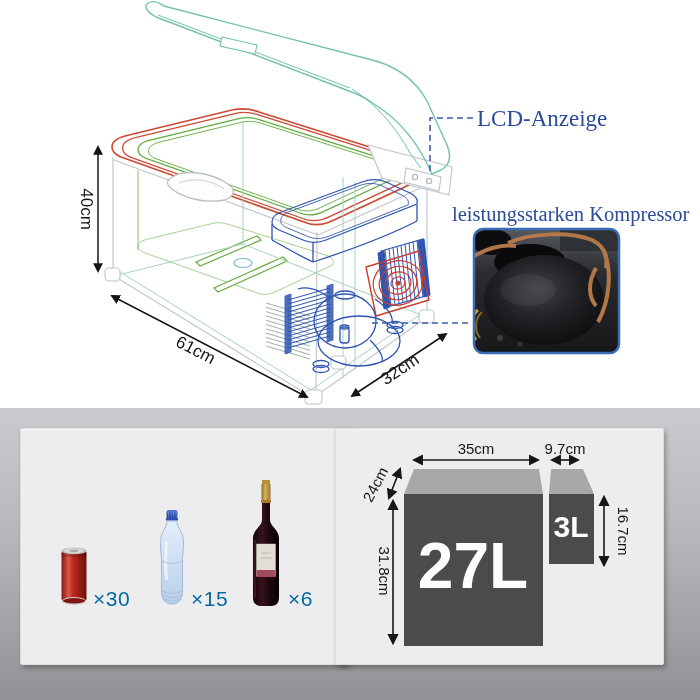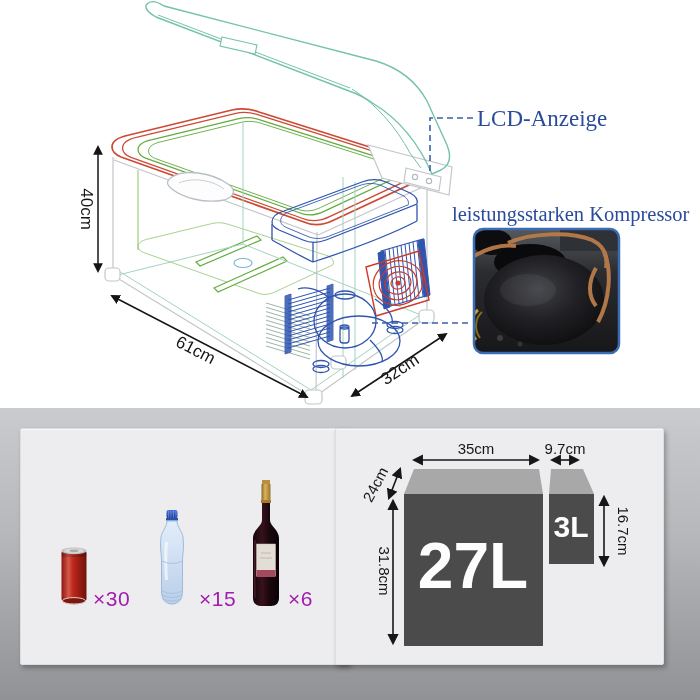--- a/index.html
+++ b/index.html
@@ -6,21 +6,21 @@
     font-family:"Liberation Sans",sans-serif;}
   .stage{position:relative;width:700px;height:700px;}
   .draw-area{position:absolute;left:0;top:0;width:700px;height:408px;}
   .bottom-band{position:absolute;left:0;top:408px;width:700px;height:292px;
     background:linear-gradient(180deg,#cacbce 0%,#b7b8bb 42%,#919295 100%);}
   .panel{position:absolute;top:20px;width:327px;height:235px;background:#ededef;
     border:1px solid #dddde0;border-radius:2px;
     box-shadow:2px 3px 5px rgba(0,0,0,.28), inset 0 1px 0 #f8f8f9;}
   .panel-left{left:20px;}
   .panel-right{left:335px;}
-  .item-label{position:absolute;font-size:21px;color:#a21caf;letter-spacing:.5px;}
+  .item-label{position:absolute;font-size:21px;color:#0369a1;letter-spacing:.5px;}
   .item-svg{position:absolute;}
   .dim-text{font-size:17px;fill:#151515;}
   .serif-label{font-family:"Liberation Serif",serif;fill:#2a4b9b;}
   .p-dim{font-size:15px;fill:#161616;}
   .vol-big{font-size:64px;font-weight:bold;fill:#fdfdfd;}
   .vol-small{font-size:30px;font-weight:bold;fill:#fdfdfd;}
 </style>
 </head>
 <body>
 
@@ -206,21 +206,21 @@
               <stop offset="1" stop-color="#b9cfea"></stop>
           </linearGradient>
         </defs>
         <rect x="11.5" y="0" width="11" height="8.5" rx="2" fill="url(#capG)"></rect>
         <path d="M13.5,1 V8 M16,1 V8 M18.5,1 V8 M21,1 V8" stroke="#ffffff" stroke-width="0.7" opacity="0.35"></path>
         <rect x="11" y="8" width="12" height="2.5" fill="#2a50b8"></rect>
         <path d="M12,11 L22,11 C22,17 27,21 28,27 L28.5,35 C28.5,41 27.5,45 27.5,51 L27.5,81 C27.5,89 24,94 17,94 C10,94 6.5,89 6.5,81 L6.5,51 C6.5,45 5.5,41 5.5,35 L6,27 C7,21 12,17 12,11 Z" fill="url(#watG)" stroke="#9ab4d4" stroke-width="0.9"></path>
         <path d="M10,32 C9,42 9,56 10,70 L13,70 C12,56 12,42 13,32 Z" fill="#fff" opacity="0.6"></path>
         <path d="M7,51 Q17,56 27.5,51 M7,81 Q17,86 27.5,81 M7,85 Q17,90 27,85 M7.5,89 Q17,93 26.5,89" stroke="#a7c0dd" stroke-width="0.9" fill="none"></path>
       </svg>
-      <span class="item-label" style="left:178px;top:158px">×15</span>
+      <span class="item-label" style="left:170px;top:158px">×15</span>
 
       <svg class="item-svg" style="left:229px;top:51px" width="32" height="128" viewBox="0 0 32 128">
         <defs>
           <linearGradient id="foilG" x1="0" y1="0" x2="1" y2="0">
             <stop offset="0" stop-color="#8a671f"></stop>
               <stop offset="0.4" stop-color="#d9b45e"></stop>
               <stop offset="1" stop-color="#9a742c"></stop>
           </linearGradient>
           <linearGradient id="wineG" x1="0" y1="0" x2="1" y2="0">
             <stop offset="0" stop-color="#120509"></stop>

